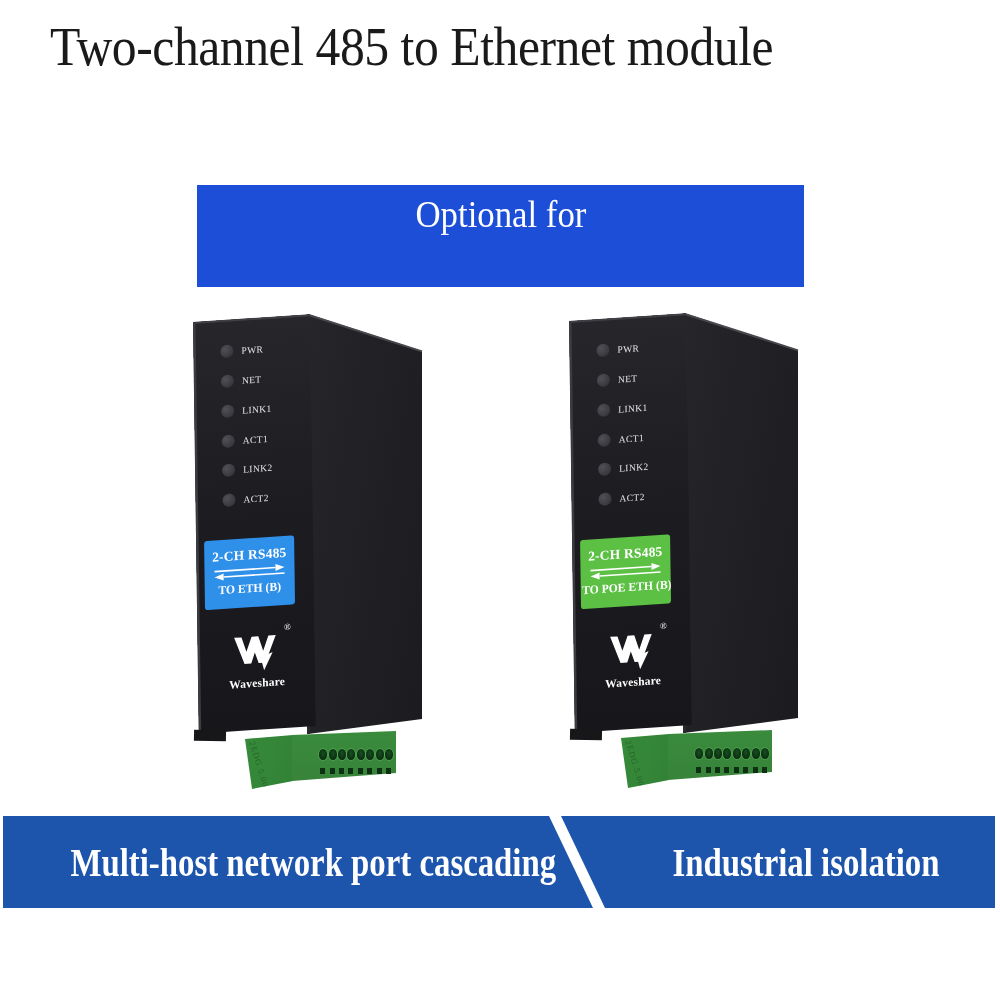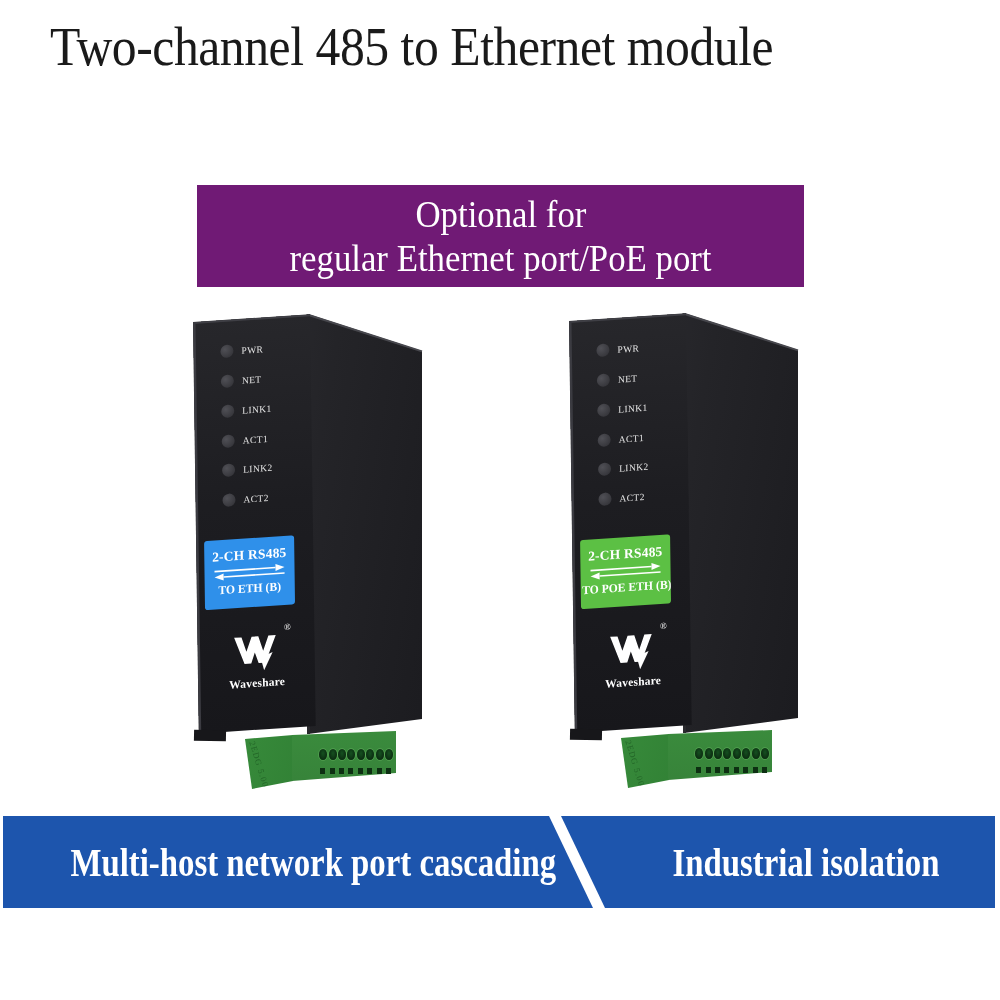--- a/index.html
+++ b/index.html
@@ -8,21 +8,21 @@
     font-family:Liberation Serif, serif;
   }
   
   .title{
     position:absolute;left:50px;top:17px;font-size:54px;line-height:60px;color:#1a1a1a;
     font-weight:400;letter-spacing:-0.5px;white-space:nowrap;
     transform:scaleX(0.92);transform-origin:left top;
   }
   
   .top-banner{
-    position:absolute;left:197px;top:185px;width:607px;height:102px;background:#701a75;
+    position:absolute;left:197px;top:185px;width:607px;height:102px;background:#1d4ed8;
     color:#fff;text-align:center;box-sizing:border-box;padding-top:8px;
   }
   .top-banner .bline{font-size:37px;line-height:44px;display:block;}
   .top-banner .bline span{display:inline-block;transform:scaleX(0.94);transform-origin:center;white-space:nowrap;}
   
   .module{position:absolute;width:250px;height:500px;}
   .m-left{left:190px;top:311px;}
   .m-right{left:566px;top:310px;}
   .side{
     position:absolute;inset:0;
@@ -109,21 +109,20 @@
 </style>
 </head>
 <body>
 
 <div class="stage">
 
   <div class="title">Two-channel 485 to Ethernet module</div>
 
   <div class="top-banner">
     <div class="bline"><span>Optional for</span></div>
-    <div class="bline"><span>regular Ethernet port/PoE port</span></div>
   </div>
 
   <div class="module m-left">
     <div class="side"></div>
     <div class="side-top-edge"></div>
     <div class="ridge"></div>
     <div class="front">
       <div class="led-row" style="top:25px">
         <span class="led"></span>
         <span class="led-label">PWR</span>

